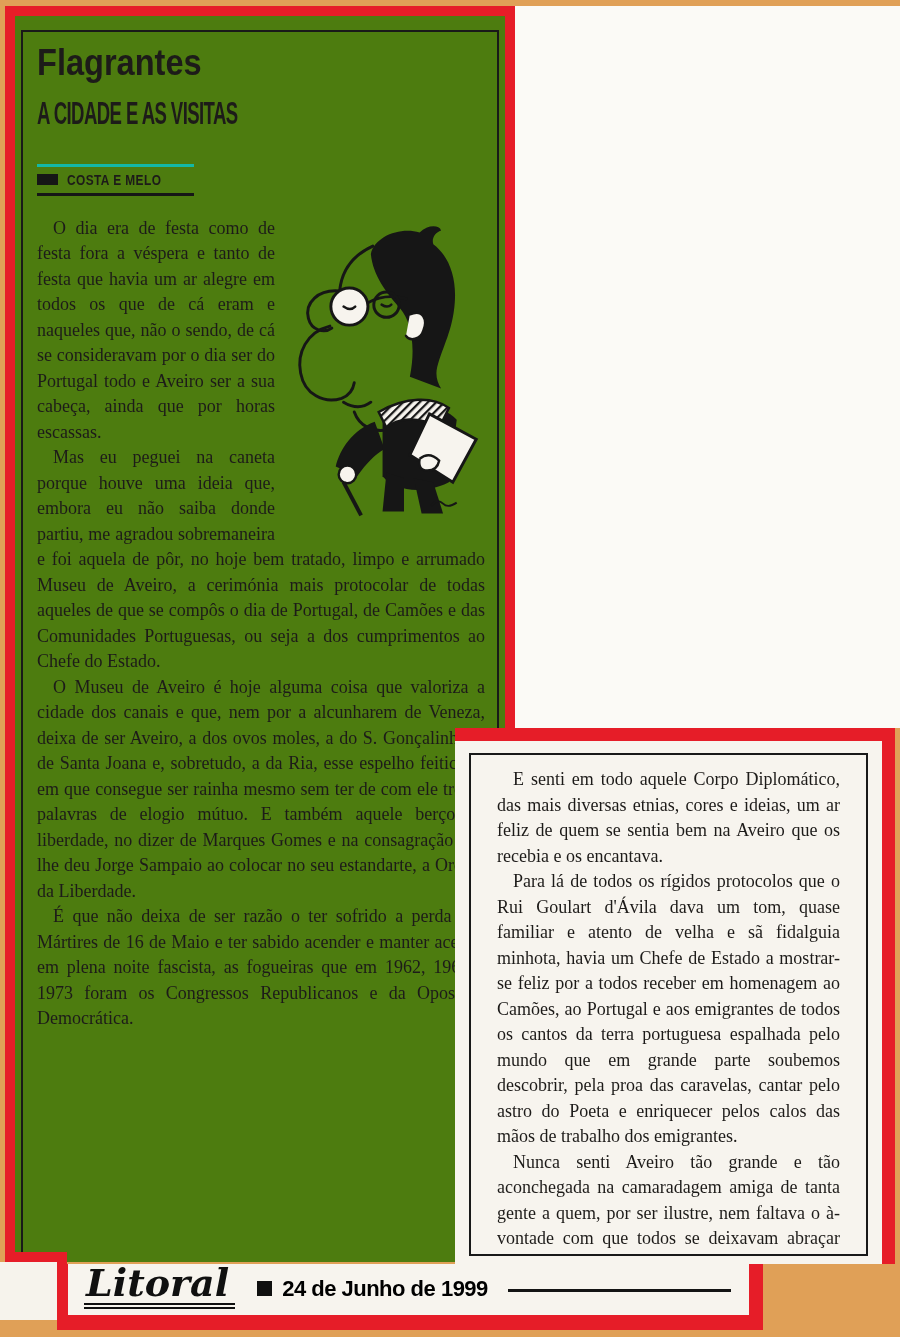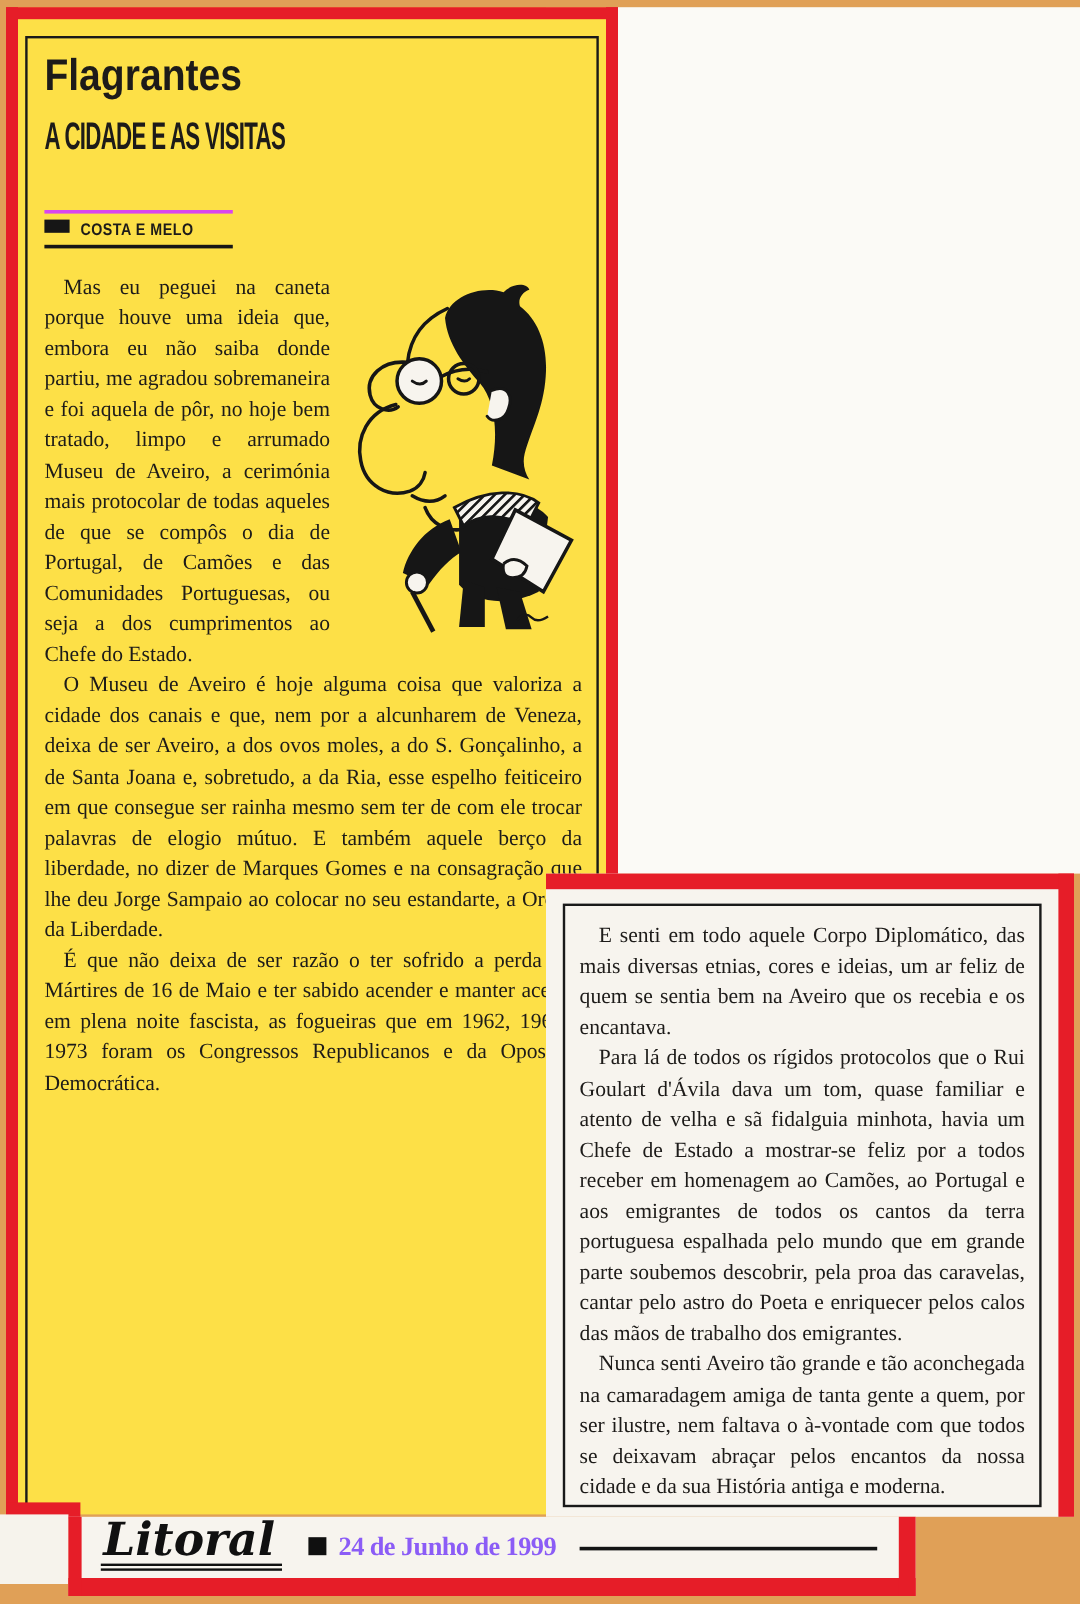--- a/index.html
+++ b/index.html
@@ -11,21 +11,21 @@
     font-family:"Liberation Serif", serif;
     color:#1d1b19;
   }
   .white-panel{
     position:absolute;left:455px;top:6px;width:445px;height:722px;
     background:#fbfaf6;
   }
   
   .clip-left{
     position:absolute;left:5px;top:6px;width:510px;height:1256px;
-    background:#fde047;
+    background:#4d7c0f;
     border:10px solid #e61d28;border-bottom:none;
     box-sizing:border-box;
     overflow:hidden;
   }
   .inner-left{
     position:absolute;left:6px;top:14px;right:6px;bottom:-30px;
     border:2px solid #191919;
     padding:12px 12px 0 14px;
     box-sizing:border-box;
   }
@@ -36,26 +36,26 @@
   }
   .kicker span{display:inline-block;transform:scaleX(.88);transform-origin:0 50%;}
   .headline{
     margin:14px 0 0 0;
     font-family:"Liberation Sans",sans-serif;
     font-weight:bold;font-size:32px;line-height:1;
     white-space:nowrap;
   }
   .headline span{display:inline-block;transform:scaleX(.58);transform-origin:0 50%;letter-spacing:-1px;}
   .byline{
-    margin-top:46px;
+    margin-top:35px;
     width:fit-content;
-    border-top:3px solid #d946ef;
+    border-top:3px solid #14b8a6;
     border-bottom:3px solid #161616;
     padding:5px 16px 5px 0;
-    display:flex;gap:9px;
+    display:flex;align-items:center;gap:9px;
   }
   .byline-square{width:21px;height:11px;background:#161616;display:inline-block;}
   .byline-name{
     font-family:"Liberation Sans",sans-serif;font-weight:bold;font-size:14px;
     display:inline-block;transform:scaleX(.85);transform-origin:0 50%;
     white-space:nowrap;letter-spacing:.5px;
   }
   .article{
     margin-top:20px;
     font-size:18px;line-height:25.5px;
@@ -68,21 +68,21 @@
   
   .clip-right{
     position:absolute;left:455px;top:728px;width:440px;height:536px;
     background:#f7f4ee;
     border-top:13px solid #e61d28;border-right:13px solid #e61d28;
     box-sizing:border-box;
   }
   .inner-right{
     position:absolute;left:14px;top:12px;right:14px;bottom:8px;
     border:2px solid #191919;
-    padding:12px 12px;
+    padding:12px 26px;
     box-sizing:border-box;
     font-size:18px;line-height:25.5px;text-align:justify;
     overflow:hidden;
   }
   .inner-right p{margin:0;text-indent:16px;}
   
   .red-step{position:absolute;left:5px;top:1252px;width:62px;height:14px;background:#e61d28;}
   .notch{position:absolute;left:0;top:1262px;width:57px;height:58px;background:#f6f3ec;}
   .footer{
     position:absolute;left:57px;top:1264px;width:706px;height:66px;
@@ -97,22 +97,22 @@
   .logo{
     font-family:"DejaVu Serif",serif;
     font-style:italic;font-weight:bold;
     font-size:38px;line-height:1;color:#101010;
     border-bottom:6px double #101010;
     padding:0 6px 1px 2px;
     transform:translateY(-2px);
   }
   .f-square{width:15px;height:15px;background:#101010;margin:0 10px 0 22px;flex:none;}
   .f-date{
-    font-family:Liberation Serif, serif;font-weight:bold;
-    font-size:22px;letter-spacing:-.5px;white-space:nowrap;color:#8b5cf6;
+    font-family:Liberation Sans, sans-serif;font-weight:bold;
+    font-size:22px;letter-spacing:-.5px;white-space:nowrap;color:#000000;
   }
   .f-rule{flex:1;border-top:3px solid #141414;margin:4px 8px 0 20px;}
 </style>
 </head>
 <body>
 
 <div class="white-panel"></div>
 
 <div class="clip-left">
   <div class="inner-left">
@@ -157,20 +157,21 @@
           <path d="M96 196 C124 180 152 180 168 192 L158 212 C136 200 116 202 104 212 Z" fill="url(#hatch)" stroke="#161616" stroke-width="2.5"></path>
           <polygon points="148,198 196,224 172,268 128,240" fill="#f7f4ee" stroke="#161616" stroke-width="3"></polygon>
           <path d="M138 244 q10 -8 20 2 q-2 10 -12 10 q-10 0 -8 -12" fill="#f7f4ee" stroke="#161616" stroke-width="2.5"></path>
           <circle cx="64" cy="260" r="9" fill="#f7f4ee" stroke="#161616" stroke-width="2.5"></circle>
           <line x1="60" y1="268" x2="78" y2="302" stroke="#161616" stroke-width="4"></line>
           <path d="M104 258 L100 298 L122 298 L122 264 Z" fill="#161616"></path>
           <path d="M132 264 L140 300 L162 300 L152 268 Z" fill="#161616"></path>
           <path d="M150 292 q6 -8 12 -2 q5 5 14 -1" fill="none" stroke="#161616" stroke-width="2"></path>
         </svg>
       </div>
+      <p>O dia era de festa como de festa fora a véspera e tanto de festa que havia um ar alegre em todos os que de cá eram e naqueles que, não o sendo, de cá se consideravam por o dia ser do Portugal todo e Aveiro ser a sua cabeça, ainda que por horas escassas.</p>
       <p>Mas eu peguei na caneta porque houve uma ideia que, embora eu não saiba donde partiu, me agradou sobremaneira e foi aquela de pôr, no hoje bem tratado, limpo e arrumado Museu de Aveiro, a cerimónia mais protocolar de todas aqueles de que se compôs o dia de Portugal, de Camões e das Comunidades Portuguesas, ou seja a dos cumprimentos ao Chefe do Estado.</p>
       <p>O Museu de Aveiro é hoje alguma coisa que valoriza a cidade dos canais e que, nem por a alcunharem de Veneza, deixa de ser Aveiro, a dos ovos moles, a do S. Gonçalinho, a de Santa Joana e, sobretudo, a da Ria, esse espelho feiticeiro em que consegue ser rainha mesmo sem ter de com ele trocar palavras de elogio mútuo. E também aquele berço da liberdade, no dizer de Marques Gomes e na consagração que lhe deu Jorge Sampaio ao colocar no seu estandarte, a Ordem da Liberdade.</p>
       <p>É que não deixa de ser razão o ter sofrido a perda dos Mártires de 16 de Maio e ter sabido acender e manter acesas, em plena noite fascista, as fogueiras que em 1962, 1969 e 1973 foram os Congressos Republicanos e da Oposição Democrática.</p>
     </div>
   </div>
 </div>
 
 <div class="clip-right">
   <div class="inner-right">
     <p>E senti em todo aquele Corpo Diplomático, das mais diversas etnias, cores e ideias, um ar feliz de quem se sentia bem na Aveiro que os recebia e os encantava.</p>

